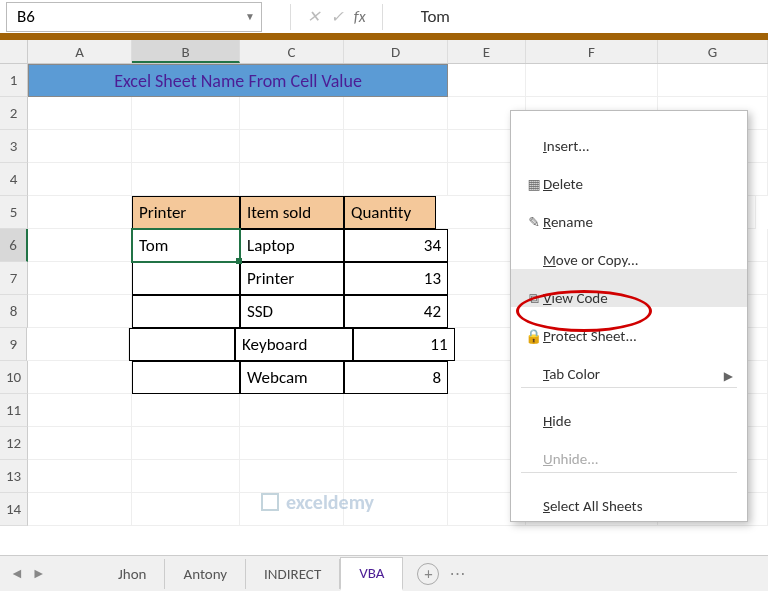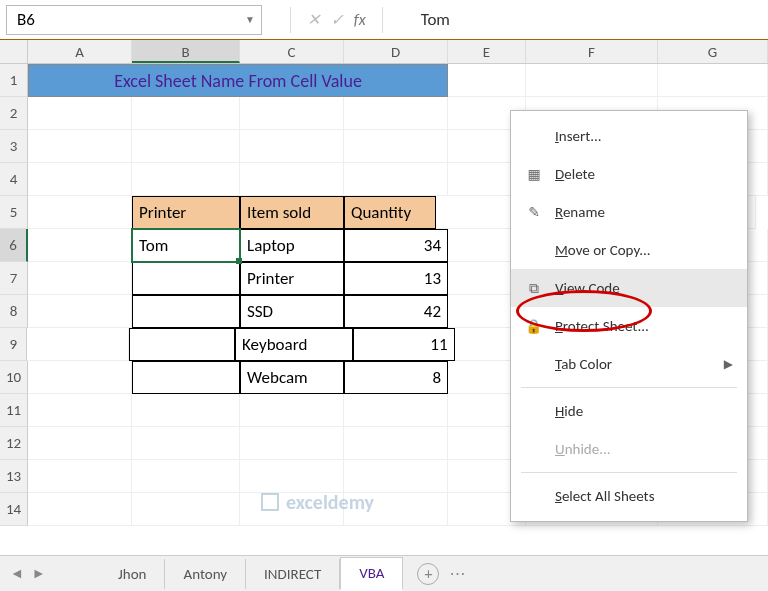--- a/index.html
+++ b/index.html
@@ -1,18 +1,18 @@
 <!DOCTYPE html>
 <html><head>
 <meta charset="utf-8">
 <style>
 * { box-sizing: border-box; margin: 0; padding: 0; font-family: Calibri, Arial, sans-serif; }
 body { background: #fff; width: 768px; height: 591px; overflow: hidden; position: relative; }
 
-.namebox-bar { display: flex; align-items: center; height: 40px; border-bottom: 1px solid #a16207; background: #fff; padding: 0 6px; gap: 2px; }
+.namebox-bar { display: flex; align-items: center; height: 40px; border-bottom: 7px solid #a16207; background: #fff; padding: 0 6px; gap: 2px; }
 .namebox { width: 256px; height: 30px; border: 1px solid #bbb; background: #fff; display: flex; align-items: center; padding: 0 10px; font-size: 17px; position: relative; }
 .namebox .dd { position: absolute; right: 6px; color: #777; font-size: 10px; }
 .fx-group { display: flex; align-items: center; gap: 10px; margin-left: 20px; color: #999; }
 .fx-sep { width: 1px; height: 26px; background: #ddd; margin: 0 6px; }
 .fx-btn { font-size: 16px; color: #bbb; font-style: italic; }
 .fx-btn.fx { color: #777; font-style: italic; }
 .formula-val { margin-left: 30px; font-size: 17px; color: #333; }
 
 .grid { position: relative; }
 .col-headers { display: flex; height: 24px; background: #f0f0f0; border-bottom: 1px solid #ccc; }
@@ -36,21 +36,21 @@
 .tbl-c.sel::after { content:''; position:absolute; right:-3px; bottom:-3px; width:6px; height:6px; background:#217346; }
 
 .sheet-tabs { position: absolute; bottom: 0; left: 0; right: 0; height: 36px; background: #f0f0f0; border-top: 1px solid #ccc; display: flex; align-items: center; padding-left: 100px; gap: 0; }
 .nav-arrows { position: absolute; left: 10px; display: flex; gap: 8px; color: #888; font-size: 14px; }
 .tab { padding: 6px 18px; font-size: 15px; color: #555; border-right: 1px solid #ccc; background: #f0f0f0; }
 .tab.active { background: #fff; font-weight: normal; color: #4c1d95; border-bottom: 3px solid #fff; border-top: 1px solid #ccc; border-left: 1px solid #ccc; border-right: 1px solid #ccc; }
 .tab-add { margin-left: 14px; width: 22px; height: 22px; border: 1px solid #aaa; border-radius: 50%; display: flex; align-items: center; justify-content: center; color: #888; font-size: 16px; }
 .tab-dots { margin-left: 10px; color: #888; }
 
 .ctx-menu { position: absolute; top: 110px; left: 510px; width: 238px; background: #fff; border: 1px solid #bbb; box-shadow: 3px 3px 8px rgba(0,0,0,0.25); padding: 6px 0; font-size: 15px; }
-.ctx-item { display: flex; align-items: center; height: 38px; padding: 0 14px; gap: 12px; color: #333; }
+.ctx-item { display: flex; align-items: flex-end; height: 38px; padding: 0 14px; color: #333; }
 .ctx-item.disabled { color: #aaa; }
 .ctx-item.hot { background: #e8e8e8; }
 .ctx-ico { width: 18px; height: 18px; display: flex; align-items: center; justify-content: center; font-size: 14px; color: #666; }
 .ctx-arrow { margin-left: auto; color: #666; font-size: 12px; }
 .ctx-sep { height: 1px; background: #ddd; margin: 4px 10px; }
 .ctx-label u { text-decoration: underline; }
 
 .ellipse-ann { position: absolute; top: 290px; left: 516px; width: 136px; height: 42px; border: 3px solid #d00000; border-radius: 50%; pointer-events: none; }
 
 .watermark { position: absolute; top: 490px; left: 260px; font-size: 20px; color: rgba(140,170,200,0.5); font-weight: bold; display:flex; align-items:center; gap:6px; }

